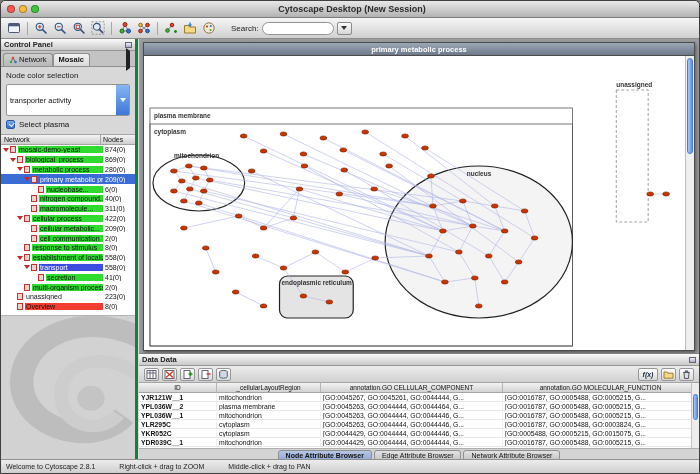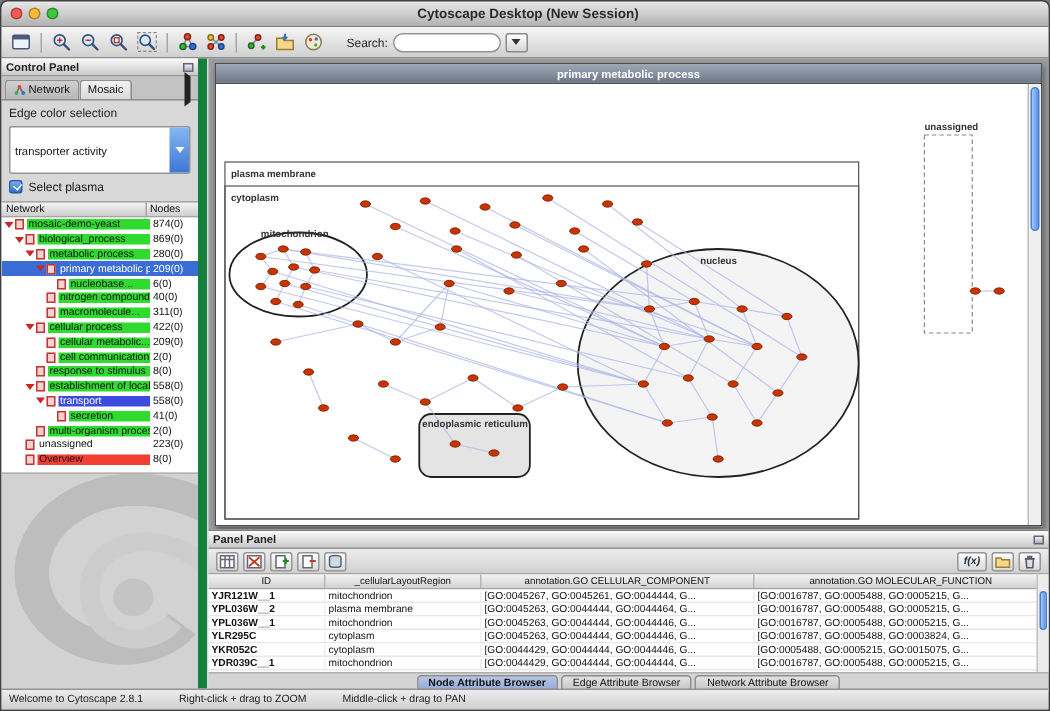--- a/index.html
+++ b/index.html
@@ -15,26 +15,26 @@
 
 .toolbar{height:21px;background:linear-gradient(#f6f6f6,#d0d0d0);border-bottom:1px solid #8c8c8c;display:flex;align-items:center;padding:0 4px;gap:1px}
 .tbtn{width:18px;height:17px;border:none;background:transparent;display:flex;align-items:center;justify-content:center;padding:0;cursor:pointer}
 .sep{width:1px;height:13px;background:#a6a6a6;margin:0 3px}
 .search{display:flex;align-items:center;gap:3px;margin-left:12px}
 .search-label{font-size:8px;color:#222}
 .search input{width:72px;height:13px;border:1px solid #949494;border-radius:7px;font-size:8px;padding:0 6px;background:#fff;font-family:inherit}
 .search-btn{width:15px;height:13px;border:1px solid #8a8a8a;border-radius:2px;background:linear-gradient(#fdfdfd,#d6d6d6);display:flex;align-items:center;justify-content:center;cursor:pointer}
 .tri-down{width:0;height:0;border-left:3px solid transparent;border-right:3px solid transparent;border-top:4px solid #333}
 
-.control-panel{position:absolute;left:0;top:38px;bottom:14px;width:137px;background:#d8d8d8;border-right:6px solid #15803d;display:flex;flex-direction:column}
+.control-panel{position:absolute;left:0;top:38px;bottom:14px;width:137px;background:#d8d8d8;border-right:3px solid #15803d;display:flex;flex-direction:column}
 .panel-header{height:12px;background:linear-gradient(#fbfbfb,#c9c9c9);border-bottom:1px solid #979797;display:flex;align-items:center;justify-content:space-between;padding:0 3px;font-size:7.5px;font-weight:bold;color:#222;flex:none}
 .float-btn{width:7px;height:6px;border:1px solid #666;background:linear-gradient(#eef,#aac);flex:none}
 .cp-tabs{height:16px;background:#c3c3c3;display:flex;align-items:flex-end;padding:2px 2px 0 2px;border-bottom:1px solid #8f8f8f;flex:none}
 .cp-tab{font-size:7.5px;padding:1px 5px 2px 5px;border:1px solid #8f8f8f;border-bottom:none;background:linear-gradient(#cfcfcf,#b8b8b8);border-radius:3px 3px 0 0;display:flex;align-items:center;gap:2px;cursor:pointer}
-.cp-tab.active{background:linear-gradient(#f2f2f2,#dadada);font-weight:normal}
+.cp-tab.active{background:linear-gradient(#f2f2f2,#dadada);font-weight:bold}
 .cp-tab-scroll{margin-left:auto;align-self:center;padding:0 3px;cursor:pointer}
 .tri-right{width:0;height:0;border-top:3px solid transparent;border-bottom:3px solid transparent;border-left:4px solid #222}
 .cp-controls{padding:4px 5px 5px 5px;display:flex;flex-direction:column;gap:4px;flex:none}
 .cp-label{font-size:8px;color:#222}
 .combo{height:32px;background:#fff;border:1px solid #949494;border-radius:2px;display:flex;align-items:center;justify-content:space-between;font-size:7.5px;padding-left:3px;cursor:pointer}
 .combo-btn{width:13px;height:100%;background:linear-gradient(#86b6f2,#3c77d6);border-radius:0 1px 1px 0;display:flex;align-items:center;justify-content:center;flex:none}
 .combo-btn .tri-down{border-top-color:#fff}
 .checkrow{display:flex;align-items:center;gap:4px;font-size:8px}
 .checkbox{width:9px;height:9px;border:1px solid #2a58a8;border-radius:2px;background:linear-gradient(#79aef2,#2f6fd2);position:relative;cursor:pointer;flex:none}
 .checkbox::after{content:"";position:absolute;left:2px;top:1px;width:4px;height:2.5px;border-left:1.4px solid #fff;border-bottom:1.4px solid #fff;transform:rotate(-50deg)}
@@ -198,21 +198,21 @@
             <circle cx="6.5" cy="6" r="1.3" fill="#3a6fd0"></circle>
           </svg>
         <span>Network</span>
       </div>
       <div class="cp-tab active">
         <span>Mosaic</span>
       </div>
       <span class="cp-tab-scroll"><span class="tri-right"></span></span>
     </div>
     <div class="cp-controls">
-      <div class="cp-label">Edge color selection</div>
+      <div class="cp-label">Node color selection</div>
       <div class="combo">
         <span>transporter activity</span>
         <span class="combo-btn">
             <span class="tri-down"></span>
           </span>
       </div>
       <div class="checkrow">
         <span class="checkbox"></span>
         <span>Select plasma</span>
       </div>
@@ -491,21 +491,21 @@
           </svg>
         <div class="net-scroll">
             <div class="thumb"></div>
           </div>
       </div>
     </div>
   </div>
 
   <div class="data-panel">
     <div class="panel-header">
-      <span>Panel Panel</span>
+      <span>Data Data</span>
       <span class="float-btn"></span>
     </div>
     <div class="dp-toolbar">
       <button class="dp-icon">
           <svg width="11" height="11" viewBox="0 0 11 11">
             <rect x="1" y="1.5" width="9" height="8" fill="#fff" stroke="#667"></rect>
             <line x1="1" y1="4" x2="10" y2="4" stroke="#667"></line>
             <line x1="4" y1="1.5" x2="4" y2="9.5" stroke="#667"></line>
             <line x1="7" y1="1.5" x2="7" y2="9.5" stroke="#667"></line>
           </svg>

